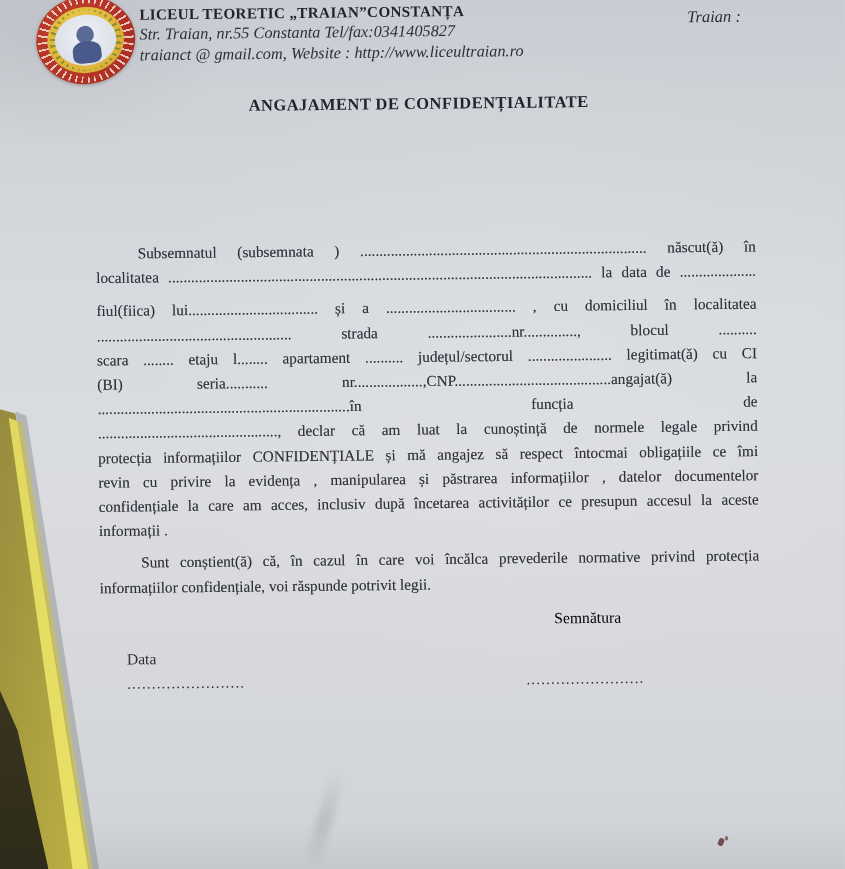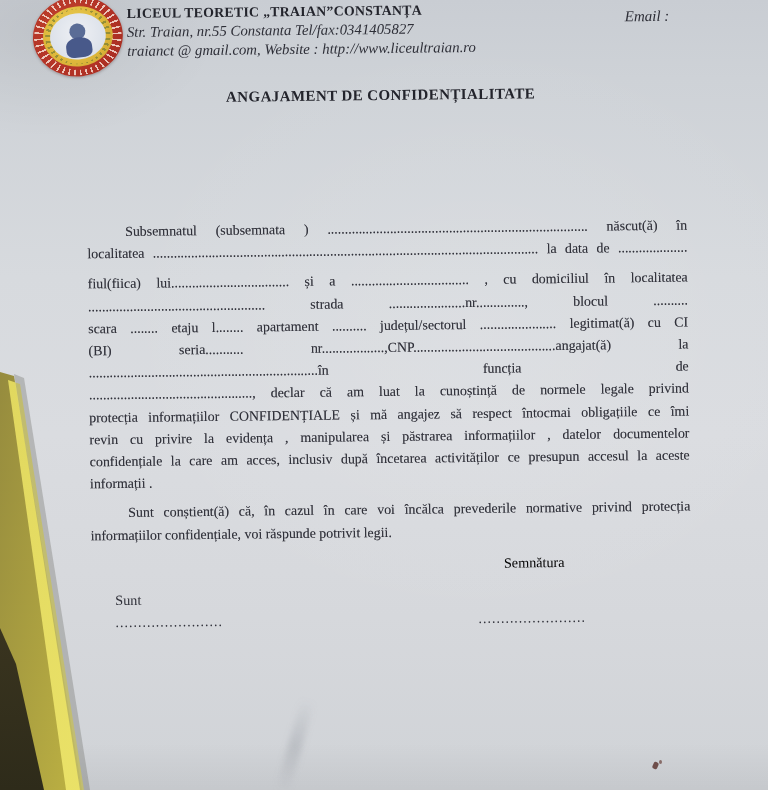--- a/index.html
+++ b/index.html
@@ -112,21 +112,21 @@
       <div class="logo-laurel"></div>
       <div class="logo-center">
         <div class="portrait-head"></div>
         <div class="portrait-body"></div>
       </div>
     </div>
 
     <div class="school-name">LICEUL TEORETIC „TRAIAN”CONSTANȚA</div>
     <div class="school-address">Str. Traian, nr.55 Constanta Tel/fax:0341405827</div>
     <div class="school-contact">traianct @ gmail.com, Website : http://www.liceultraian.ro</div>
-    <div class="email-label">Email :</div>
+    <div class="email-label">Traian :</div>
 
     <div class="doc-title">ANGAJAMENT DE CONFIDENȚIALITATE</div>
 
     <div class="doc-body">
       <div class="bl jl ind">Subsemnatul (subsemnata ) ........................................................................... născut(ă) în</div>
       <div class="bl jl">localitatea ............................................................................................................... la data de ....................</div>
       <div class="bl jl gap8">fiul(fiica) lui.................................. și a .................................. , cu domiciliul în localitatea</div>
       <div class="bl jl">................................................... strada ......................nr.............., blocul ..........</div>
       <div class="bl jl">scara ........ etaju l........ apartament .......... județul/sectorul ...................... legitimat(ă) cu CI</div>
       <div class="bl jl">(BI) seria........... nr..................,CNP.........................................angajat(ă) la</div>
@@ -134,18 +134,18 @@
       <div class="bl jl">..............................................., declar că am luat la cunoștință de normele legale privind</div>
       <div class="bl jl">protecția informațiilor CONFIDENȚIALE și mă angajez să respect întocmai obligațiile ce îmi</div>
       <div class="bl jl">revin cu privire la evidența , manipularea și păstrarea informațiilor , datelor documentelor</div>
       <div class="bl jl">confidențiale la care am acces, inclusiv după încetarea activităților ce presupun accesul la aceste</div>
       <div class="bl ll">informații .</div>
       <div class="bl jl ind gap7">Sunt conștient(ă) că, în cazul în care voi încălca prevederile normative privind protecția</div>
       <div class="bl ll">informațiilor confidențiale, voi răspunde potrivit legii.</div>
     </div>
 
     <div class="sig-label">Semnătura</div>
-    <div class="date-label">Sunt</div>
+    <div class="date-label">Data</div>
     <div class="dots-line date-dots">........................</div>
     <div class="dots-line sig-dots">........................</div>
 
   </div>
 </div>
 
 </body></html>

